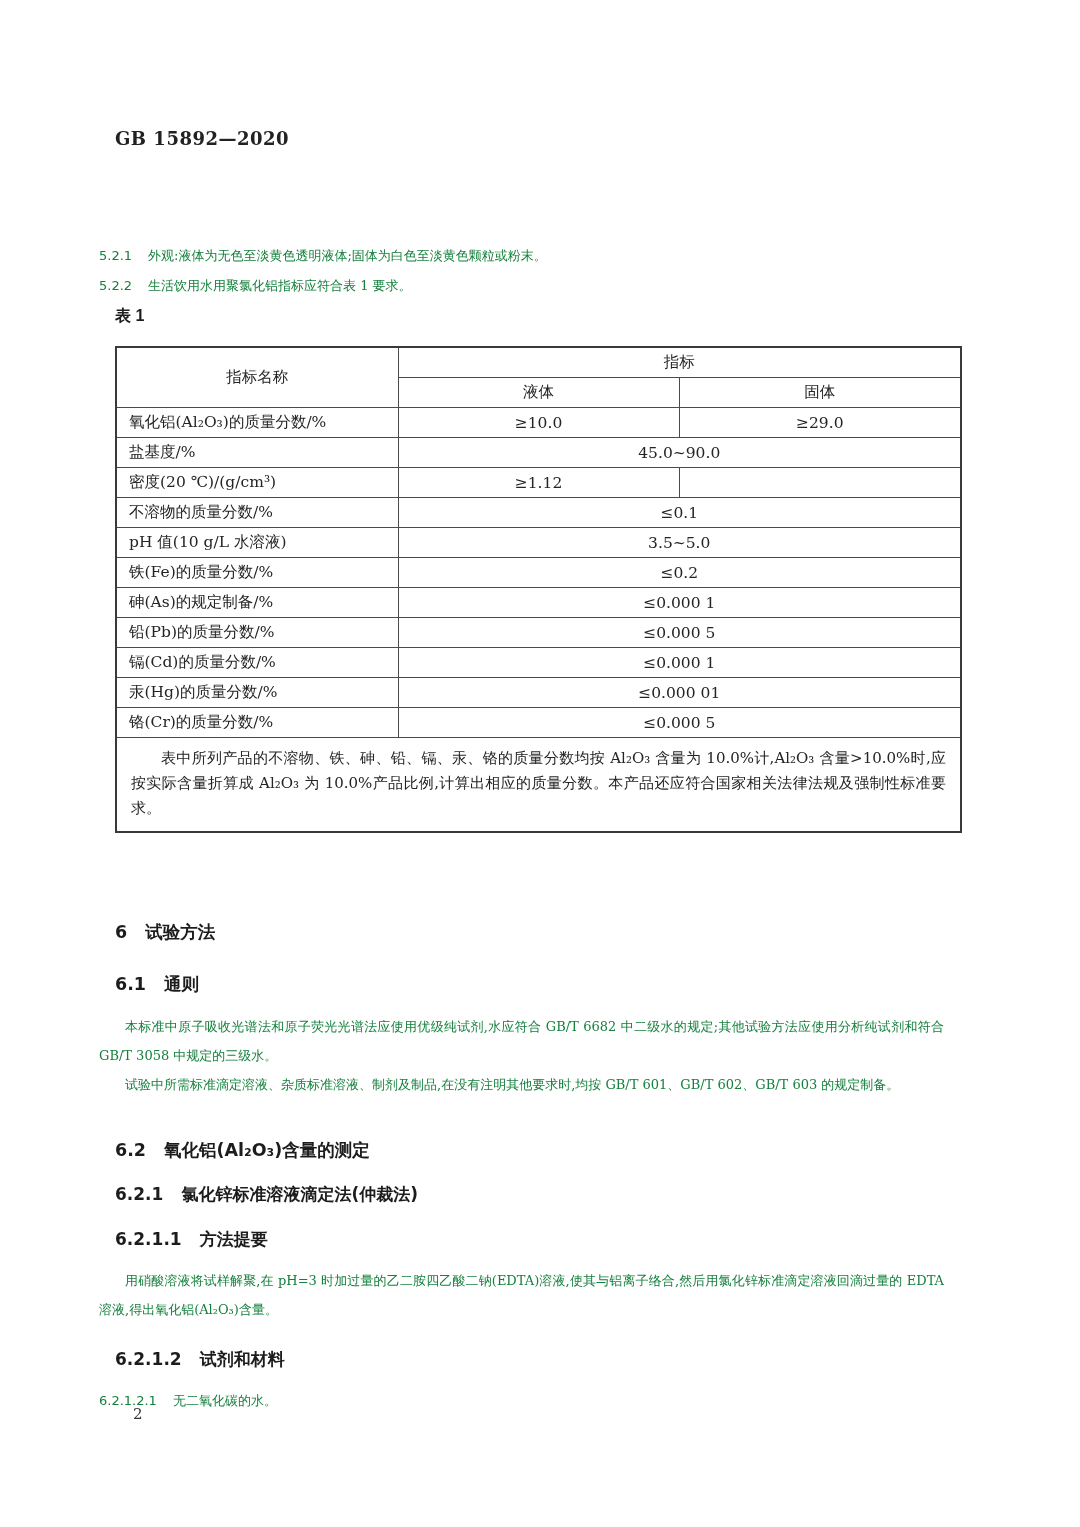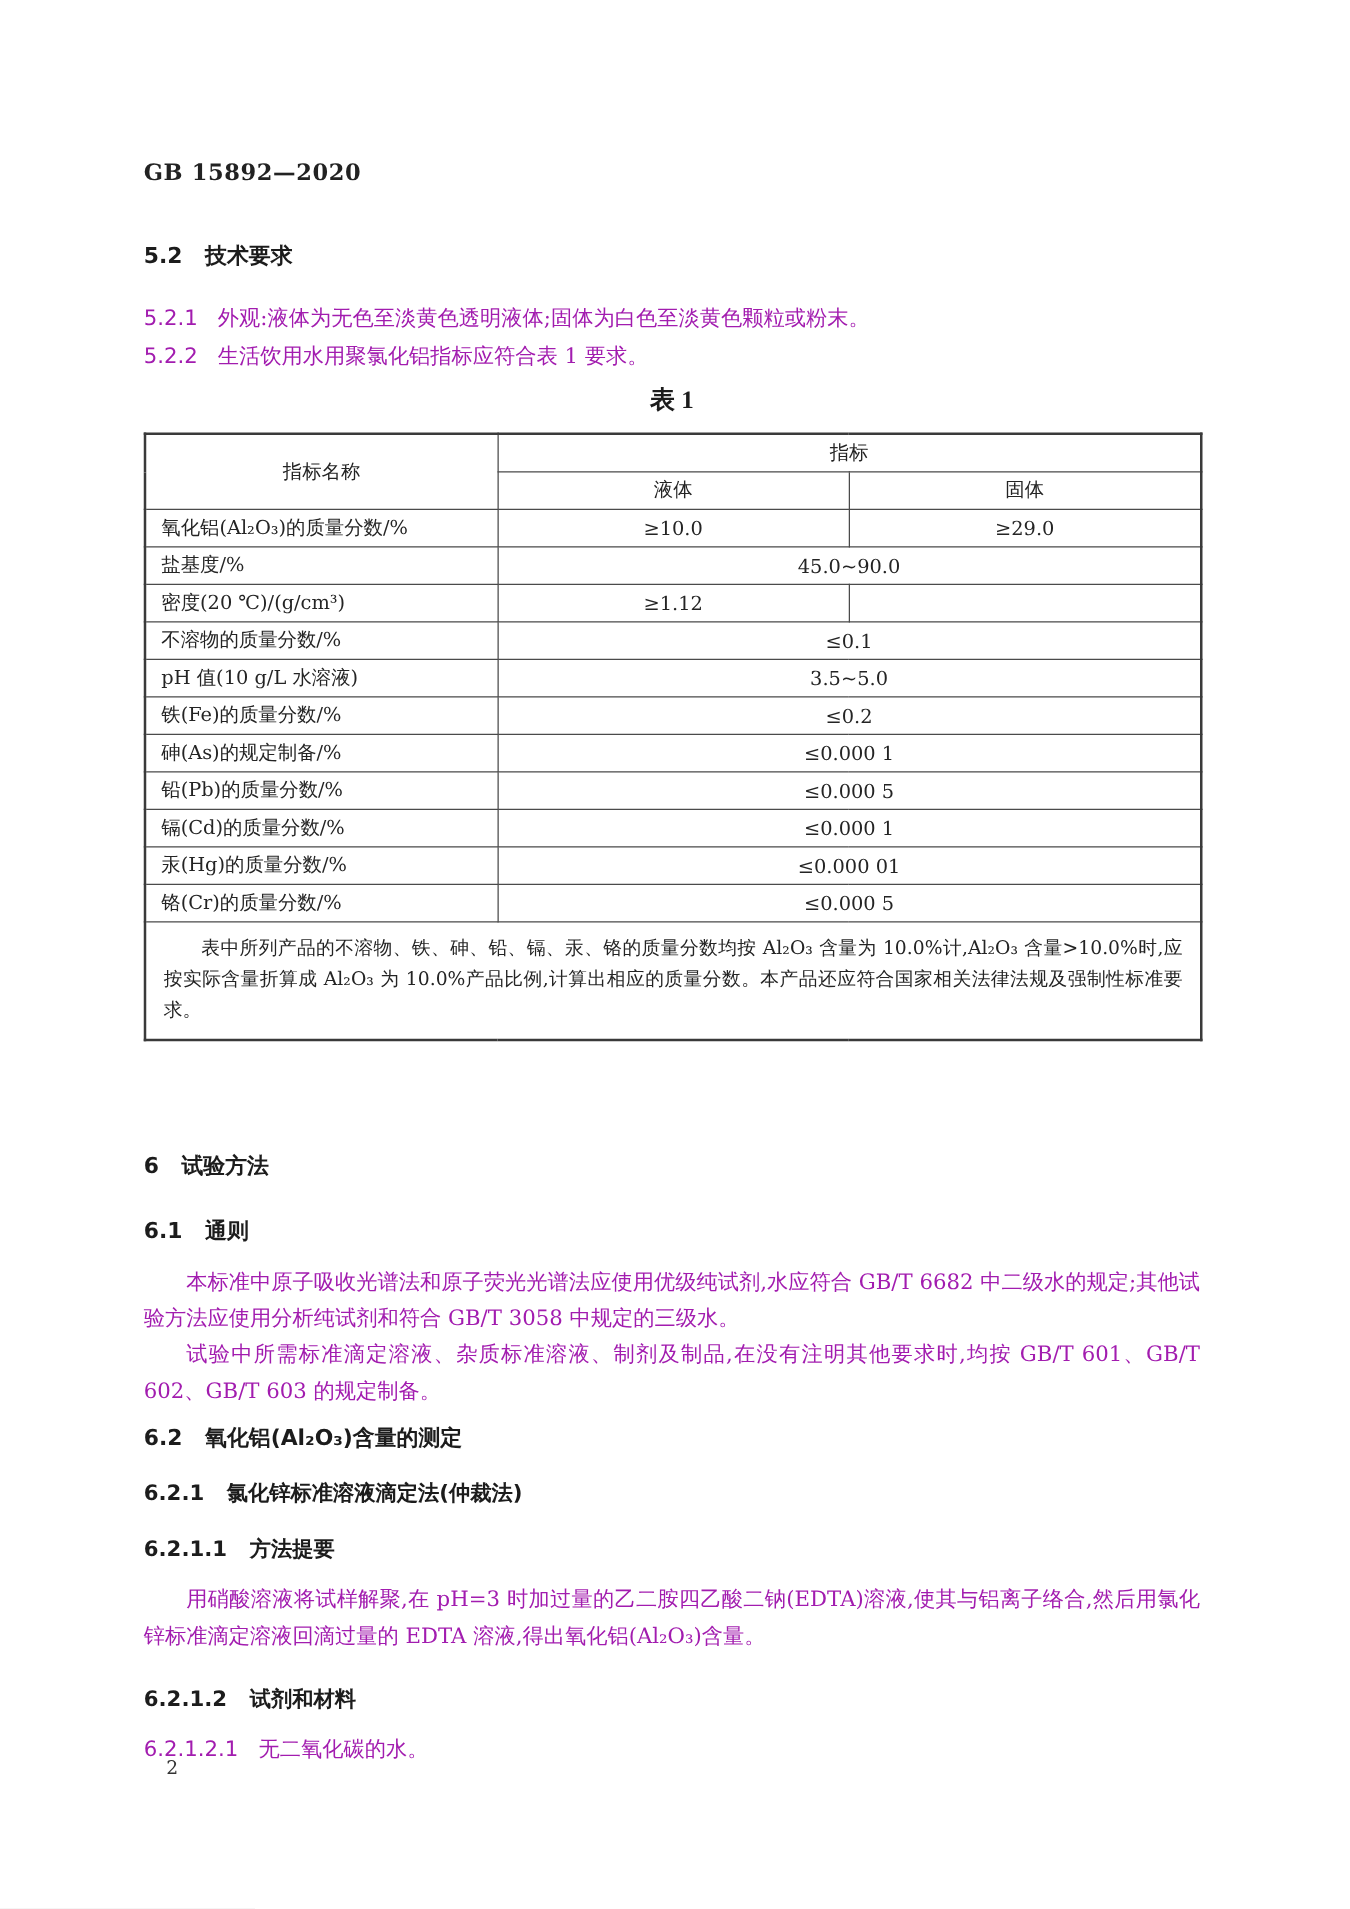--- a/index.html
+++ b/index.html
@@ -28,37 +28,37 @@
     left:115px; width:845px;
     font-family:"DejaVu Sans", sans-serif;
     font-weight:bold;
     font-size:17.5px;
     color:#1c1c1c;
   }
   .heading .hnum { margin-right:18px; }
 
   
   .body-line {
-    left:115px; width:845px;
-    font-size:17px; line-height:29px;
+    left:99px; width:845px;
+    font-size:13px; line-height:29px;
     text-align:justify;
-    color:#a21caf;
+    color:#15803d;
   }
   .body-line .pnum {
     font-family:"DejaVu Sans", sans-serif;
     margin-right:16px;
   }
   .para-indent { text-indent:2em; }
 
   
   .table-caption {
     top:306px; left:115px; width:845px;
-    text-align:center;
-    font-family:Liberation Serif, serif;
-    font-weight:bold; font-size:20px;
+    text-align:left;
+    font-family:Liberation Sans, sans-serif;
+    font-weight:bold; font-size:16px;
     color:#1c1c1c;
   }
 
   
   .tbl-wrap { top:346px; left:115px; width:787px; }
   table.spec {
     border-collapse:collapse;
     width:845px; table-layout:fixed;
     font-size:15.5px; color:#242424;
     border:2.5px solid #3a3a3a;
@@ -89,23 +89,20 @@
     font-size:15px; color:#333;
   }
 </style>
 </head>
 <body>
 
 <div class="page">
 
   <div class="abs doc-header">GB 15892—2020</div>
 
-  <div class="abs heading" style="top:192px;">
-    <span class="hnum">5.2</span><span>技术要求</span>
-  </div>
 
   <div class="abs body-line" style="top:241px;">
     <span class="pnum">5.2.1</span><span>外观:液体为无色至淡黄色透明液体;固体为白色至淡黄色颗粒或粉末。</span>
   </div>
 
   <div class="abs body-line" style="top:271px;">
     <span class="pnum">5.2.2</span><span>生活饮用水用聚氯化铝指标应符合表 1 要求。</span>
   </div>
 
   <div class="abs table-caption">表 1</div>

